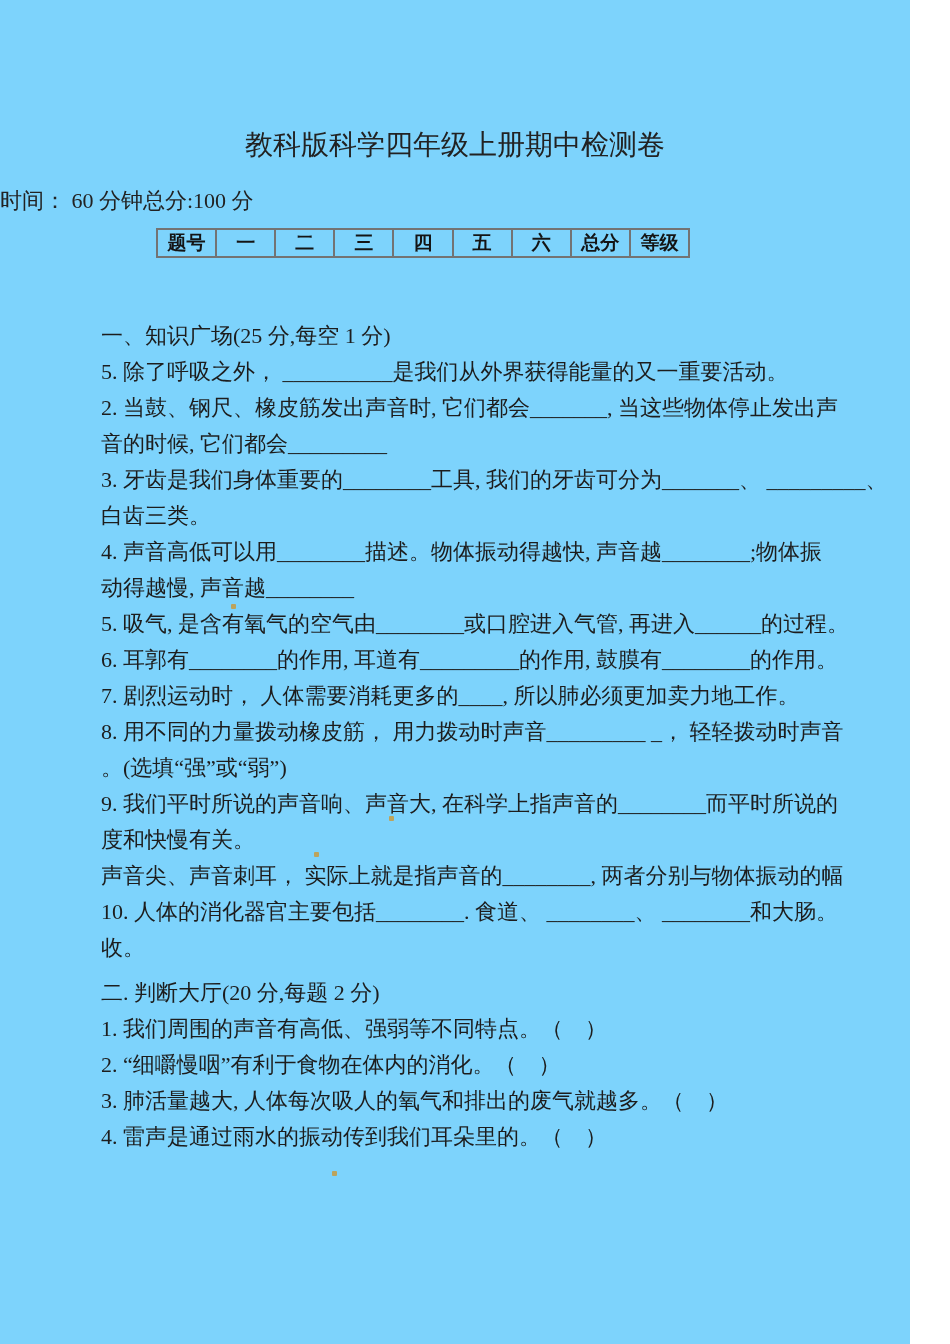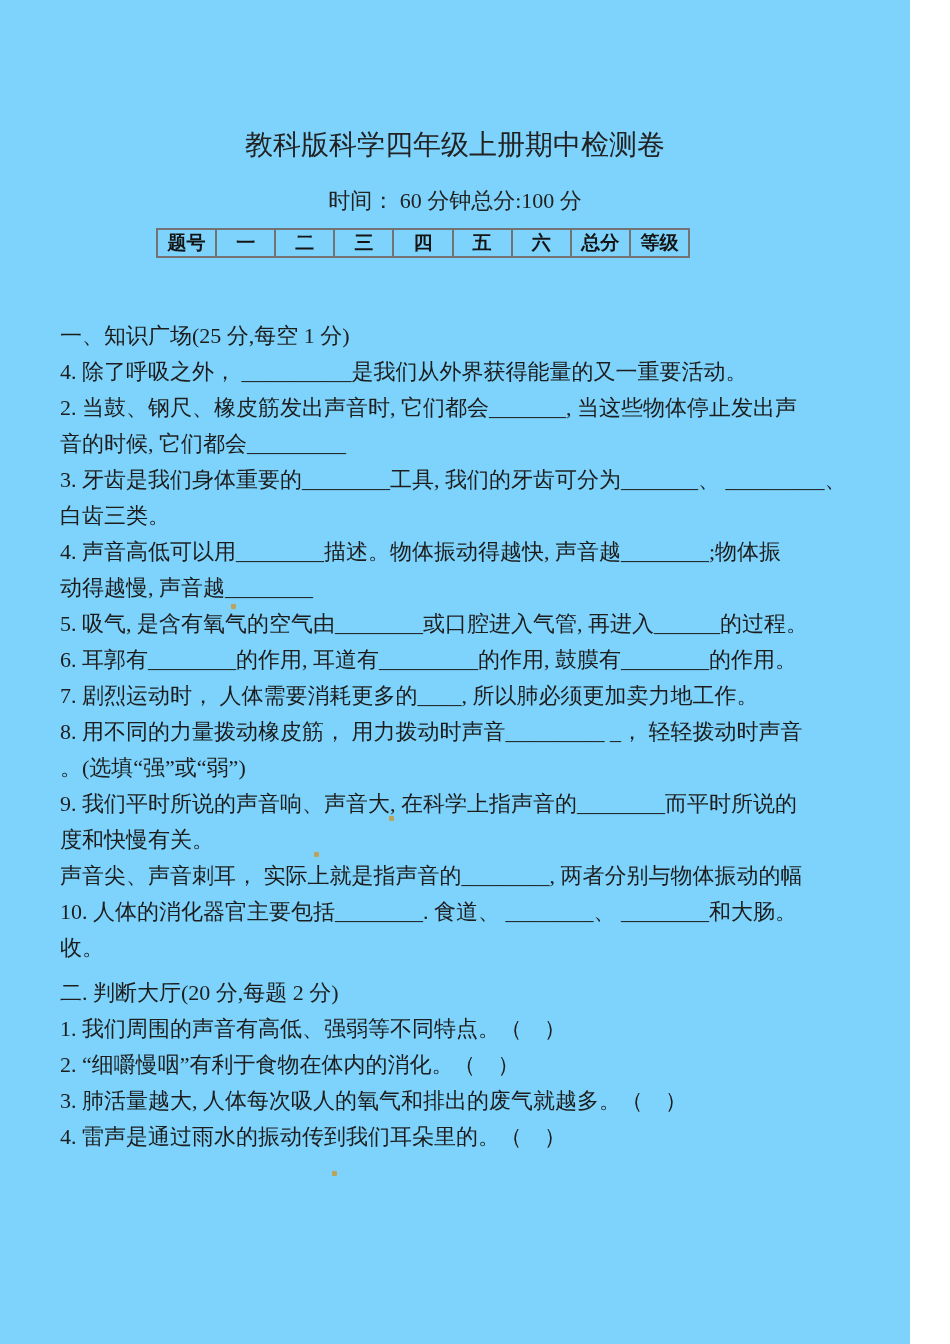--- a/index.html
+++ b/index.html
@@ -17,21 +17,20 @@
     padding-top: 126px;
     text-align: center;
     font-size: 28px;
     font-weight: normal;
     line-height: 38px;
     letter-spacing: 0px;
     color: #222222;
   }
   .doc-subtitle {
     margin-top: 22px;
-    text-align: center;
     font-size: 22px;
     line-height: 30px;
     color: #222222;
   }
   table.score-table {
     margin: 12px 0 0 156px;
     width: 534px;
     border-collapse: collapse;
     table-layout: fixed;
     border: 2px solid #262626;
@@ -43,21 +42,21 @@
     vertical-align: middle;
     font-family: "Liberation Sans", "DejaVu Sans", sans-serif;
     font-weight: bold;
     font-size: 19px;
     color: #141414;
     padding: 0;
   }
   table.score-table th { height: 26px; }
   table.score-table td { height: 27px; }
   .content {
-    padding-left: 60px;
+    padding-left: 101px;
     padding-right: 90px;
     font-size: 22px;
     line-height: 36px;
     color: #1d1d1d;
   }
   .sec-heading { white-space: nowrap; }
   .sec-heading.first { margin-top: 60px; }
   .sec-heading.second { margin-top: 9px; }
   .line { white-space: nowrap; }
   
@@ -96,21 +95,21 @@
         <th>总分</th>
         <th>等级</th>
       </tr>
     </tbody>
   </table>
 
   <div class="content">
 
     <div class="sec-heading first">一、知识广场(25 分,每空 1 分)</div>
 
-    <div class="line">4. 除了呼吸之外， __________是我们从外界获得能量的又一重要活动。</div>
+    <div class="line">5. 除了呼吸之外， __________是我们从外界获得能量的又一重要活动。</div>
     <div class="line">2. 当鼓、钢尺、橡皮筋发出声音时, 它们都会_______, 当这些物体停止发出声</div>
     <div class="line">音的时候, 它们都会_________</div>
     <div class="line">3. 牙齿是我们身体重要的________工具, 我们的牙齿可分为_______、 _________、</div>
     <div class="line">白齿三类。</div>
     <div class="line">4. 声音高低可以用________描述。物体振动得越快, 声音越________;物体振</div>
     <div class="line">动得越慢, 声音越________</div>
     <div class="line">5. 吸气, 是含有氧气的空气由________或口腔进入气管, 再进入______的过程。</div>
     <div class="line">6.  耳郭有________的作用, 耳道有_________的作用, 鼓膜有________的作用。</div>
     <div class="line">7. 剧烈运动时， 人体需要消耗更多的____, 所以肺必须更加卖力地工作。</div>
     <div class="line">8. 用不同的力量拨动橡皮筋， 用力拨动时声音_________ _， 轻轻拨动时声音</div>

